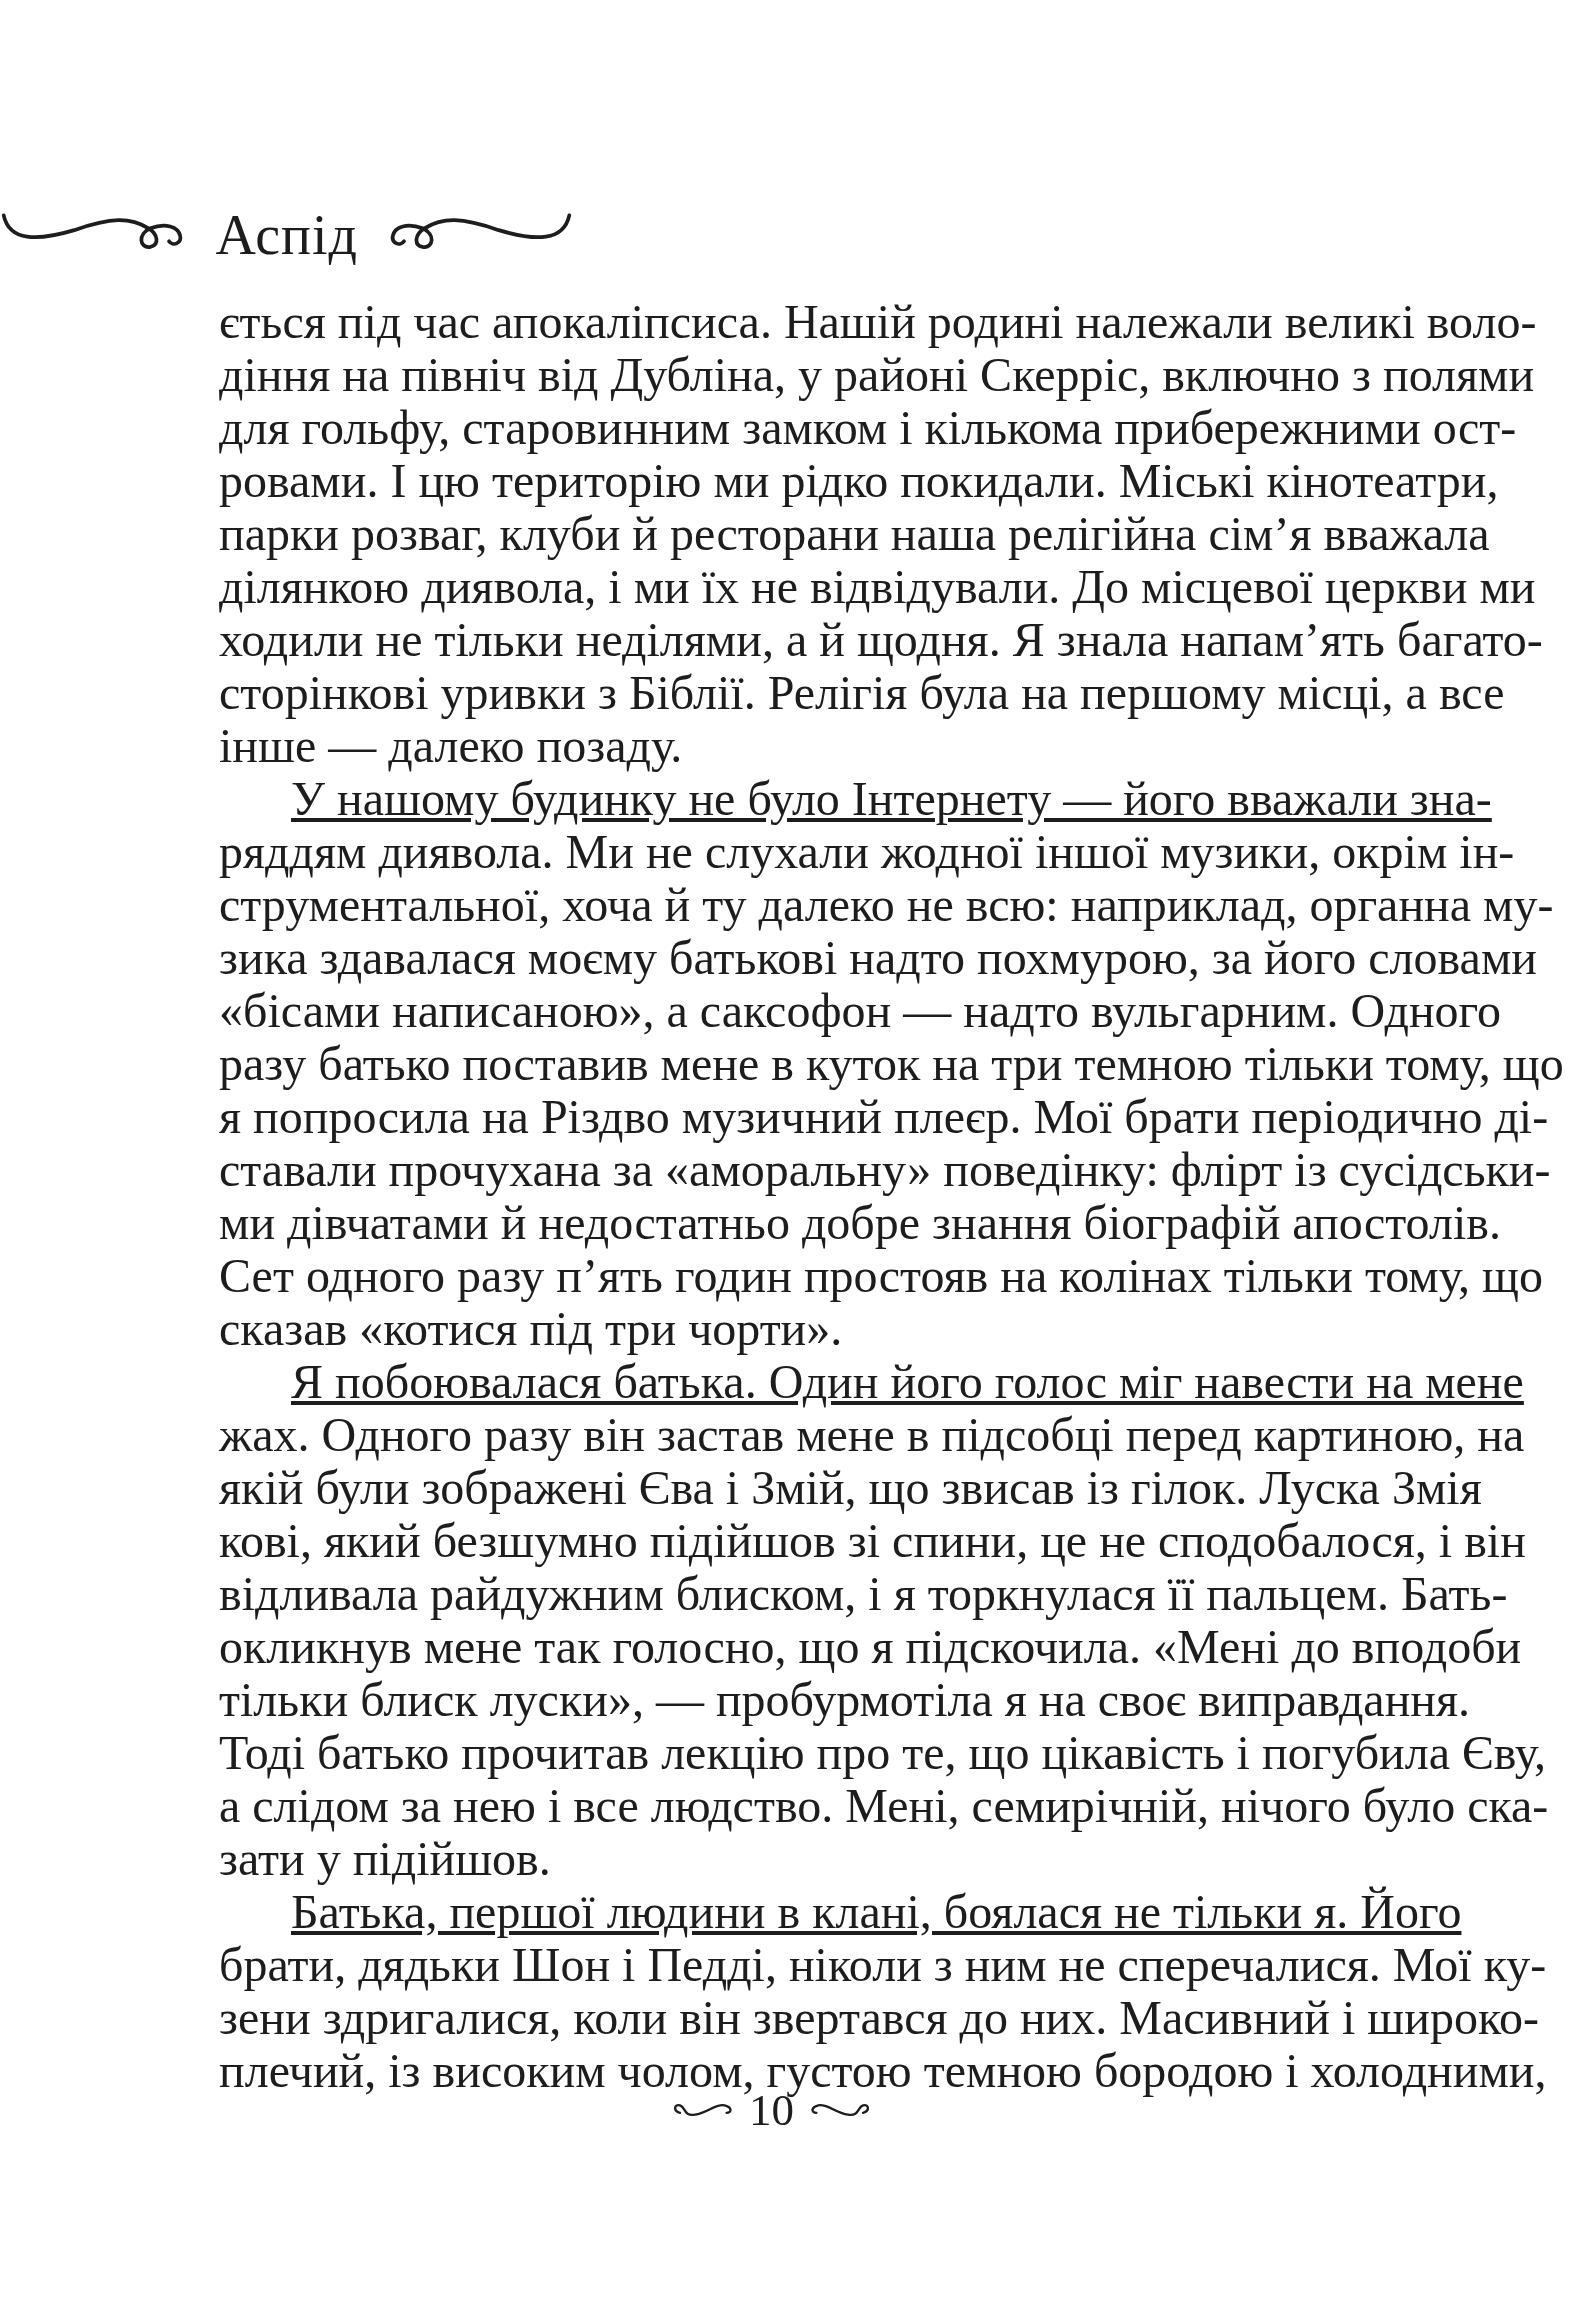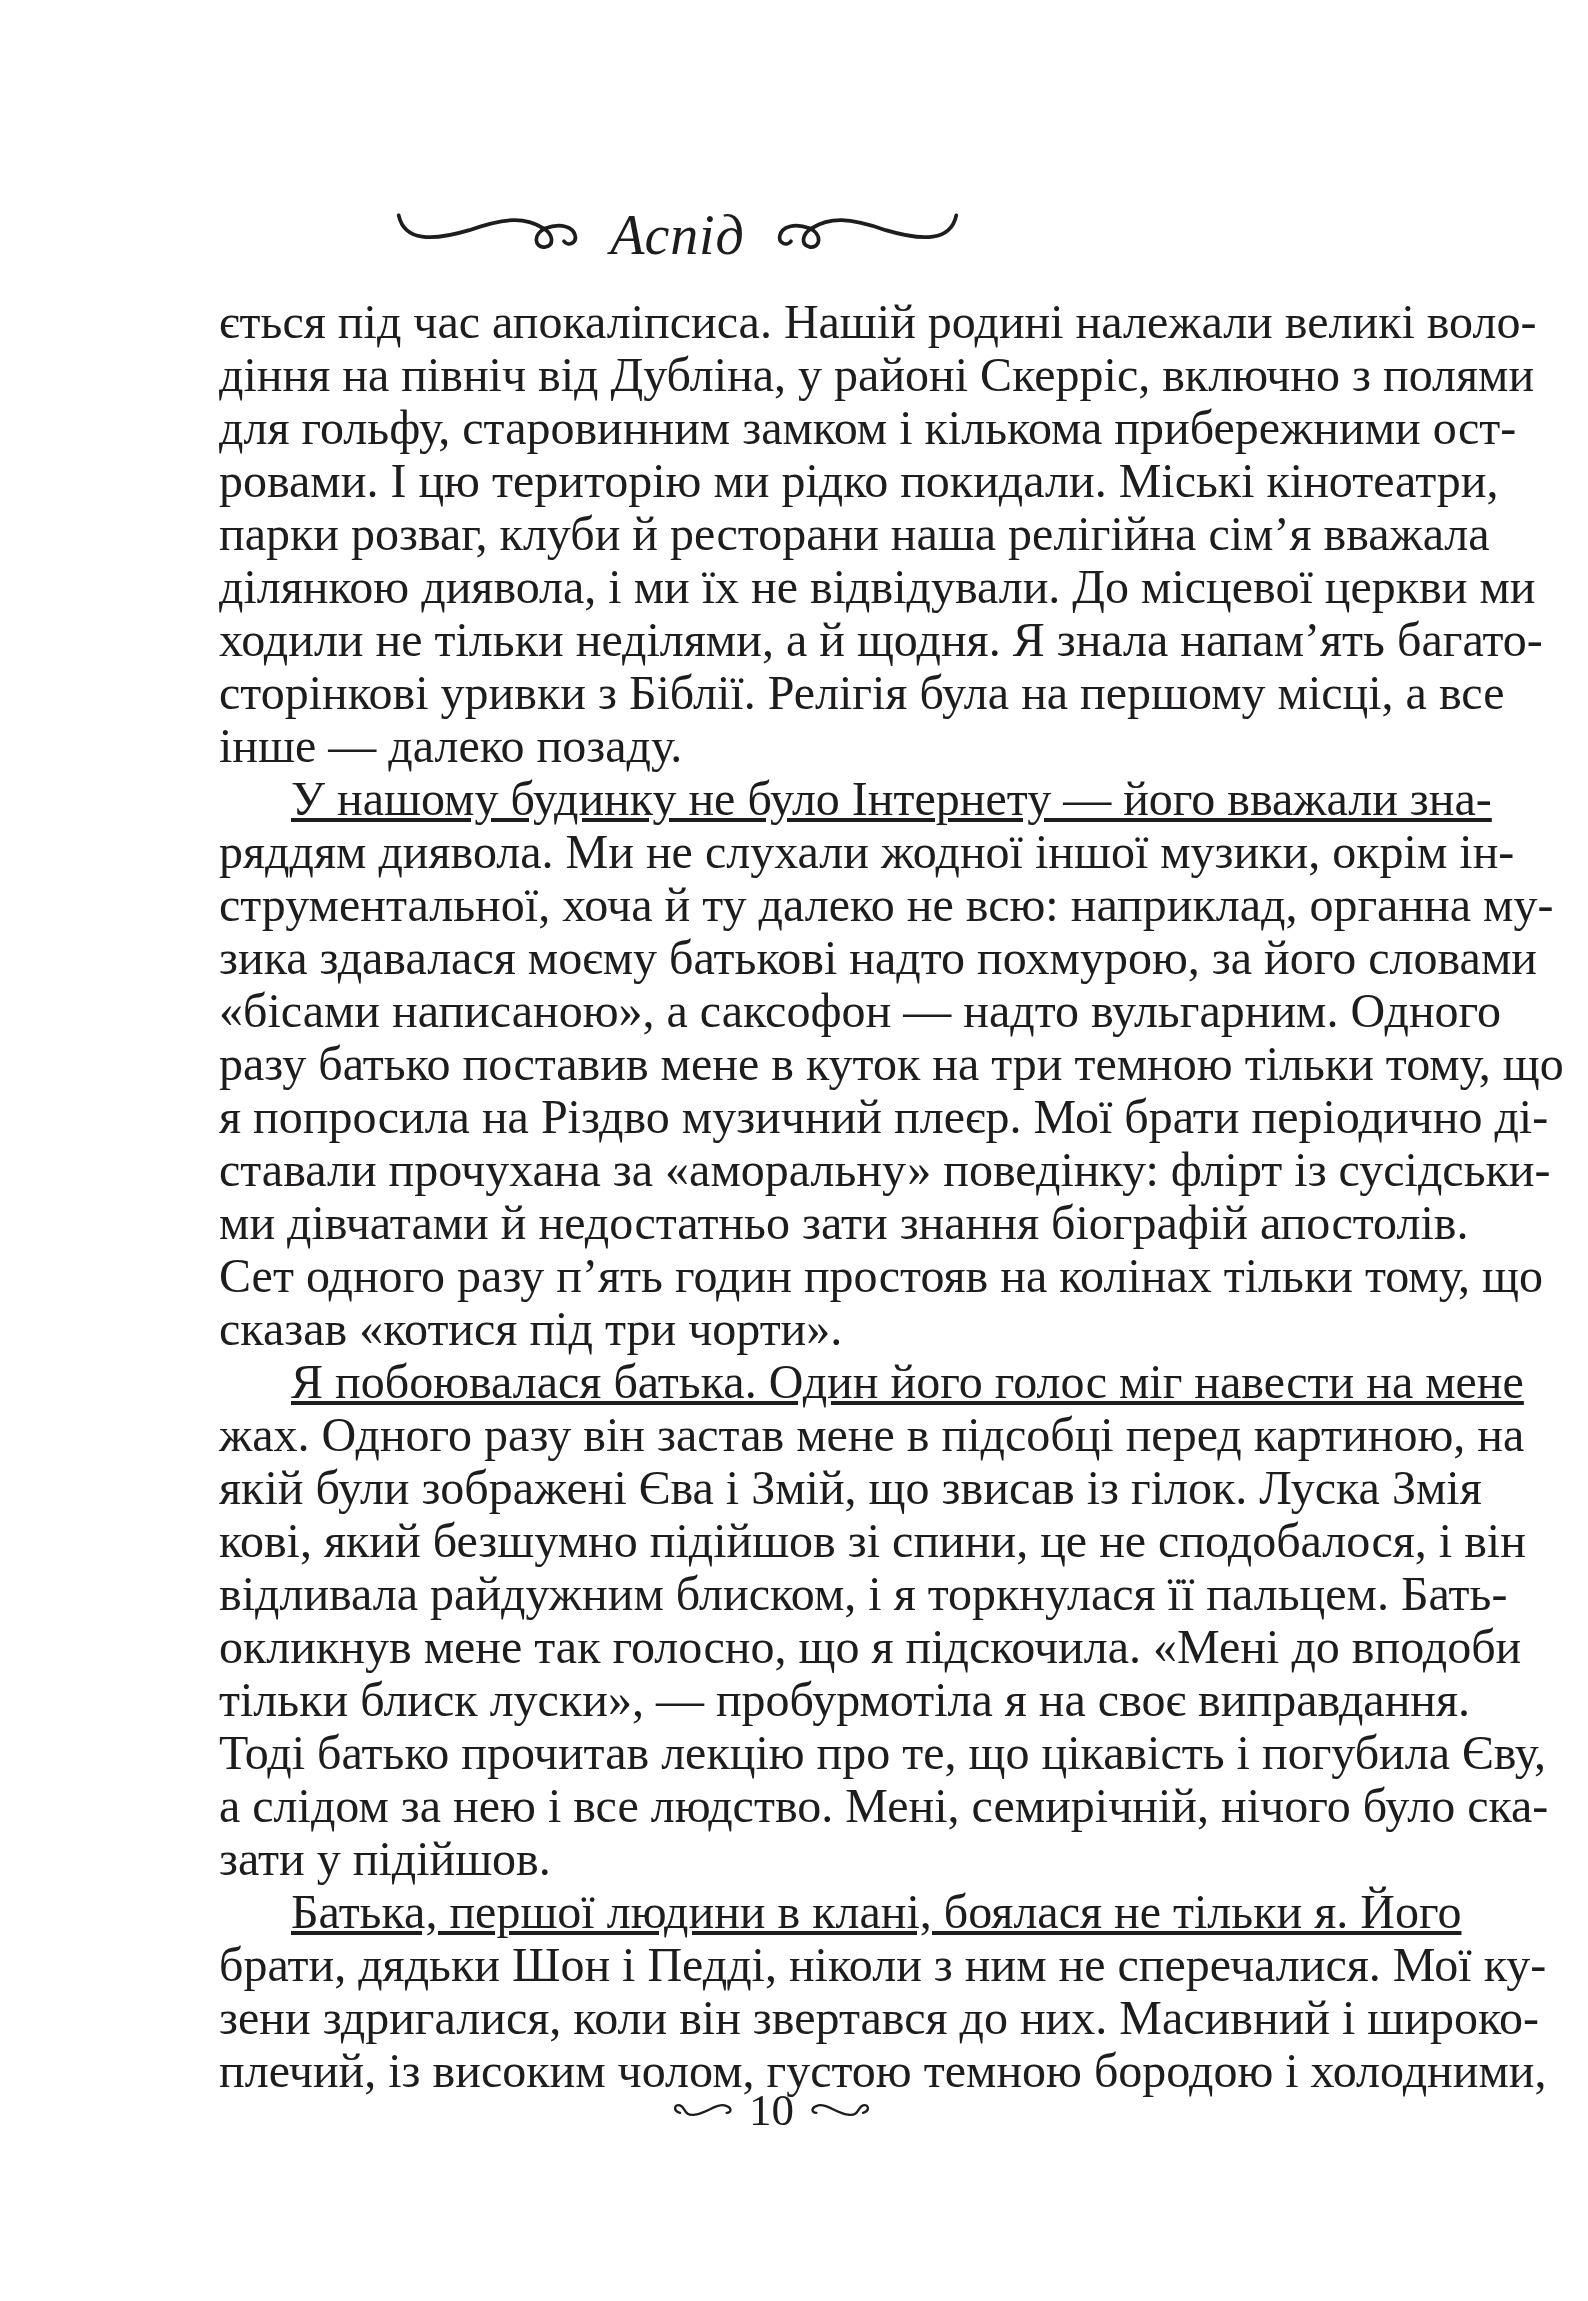--- a/index.html
+++ b/index.html
@@ -16,22 +16,20 @@
     color: #1e1c1c;
   }
   .running-head {
     position: absolute;
     top: 190px;
     left: 0;
     width: 1355px;
     height: 83px;
     display: flex;
     align-items: center;
-    justify-content: center;
-    font-style: italic;
   }
   .running-head .title {
     font-size: 56px;
     line-height: 1;
     margin: 0 20.4px;
     letter-spacing: 0.9px;
     position: relative;
     top: 3.7px;
   }
   .flourish svg { display: block; }
@@ -106,21 +104,21 @@
     </div>
     <div>
       <div class="line indent">У нашому будинку не було Інтернету — його вважали зна-</div>
       <div class="line">ряддям диявола. Ми не слухали жодної іншої музики, окрім ін-</div>
       <div class="line">струментальної, хоча й ту далеко не всю: наприклад, органна му-</div>
       <div class="line">зика здавалася моєму батькові надто похмурою, за його словами</div>
       <div class="line">«бісами написаною», а саксофон — надто вульгарним. Одного</div>
       <div class="line">разу батько поставив мене в куток на три темною тільки тому, що</div>
       <div class="line">я попросила на Різдво музичний плеєр. Мої брати періодично ді-</div>
       <div class="line">ставали прочухана за «аморальну» поведінку: флірт із сусідськи-</div>
-      <div class="line">ми дівчатами й недостатньо зати знання біографій апостолів.</div>
+      <div class="line">ми дівчатами й недостатньо добре знання біографій апостолів.</div>
       <div class="line">Сет одного разу п’ять годин простояв на колінах тільки тому, що</div>
       <div class="line last">сказав «котися під три чорти».</div>
     </div>
     <div>
       <div class="line indent">Я побоювалася батька. Один його голос міг навести на мене</div>
       <div class="line">жах. Одного разу він застав мене в підсобці перед картиною, на</div>
       <div class="line">якій були зображені Єва і Змій, що звисав із гілок. Луска Змія</div>
       <div class="line">кові, який безшумно підійшов зі спини, це не сподобалося, і він</div>
       <div class="line">відливала райдужним блиском, і я торкнулася її пальцем. Бать-</div>
       <div class="line">окликнув мене так голосно, що я підскочила. «Мені до вподоби</div>

